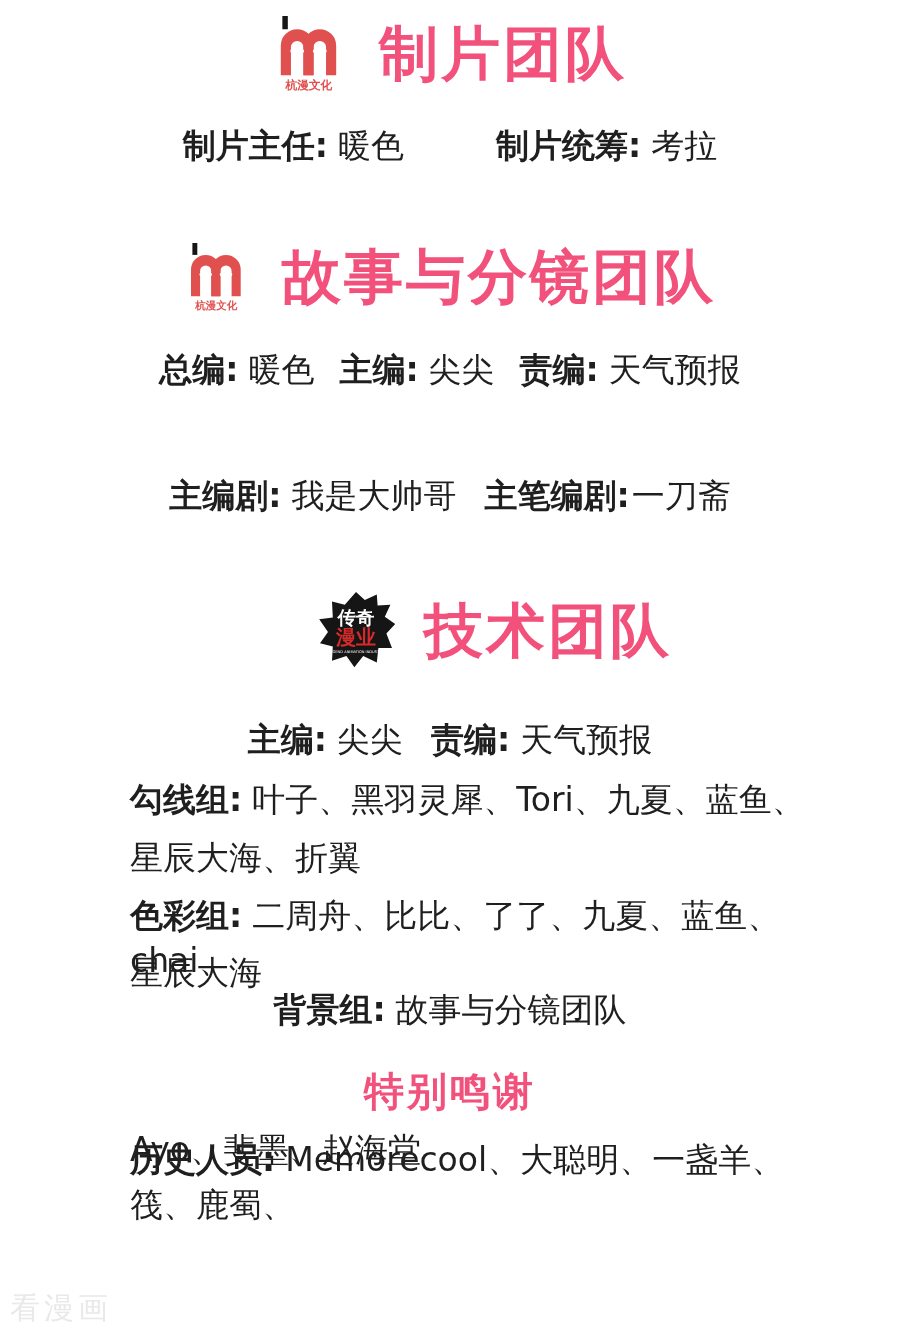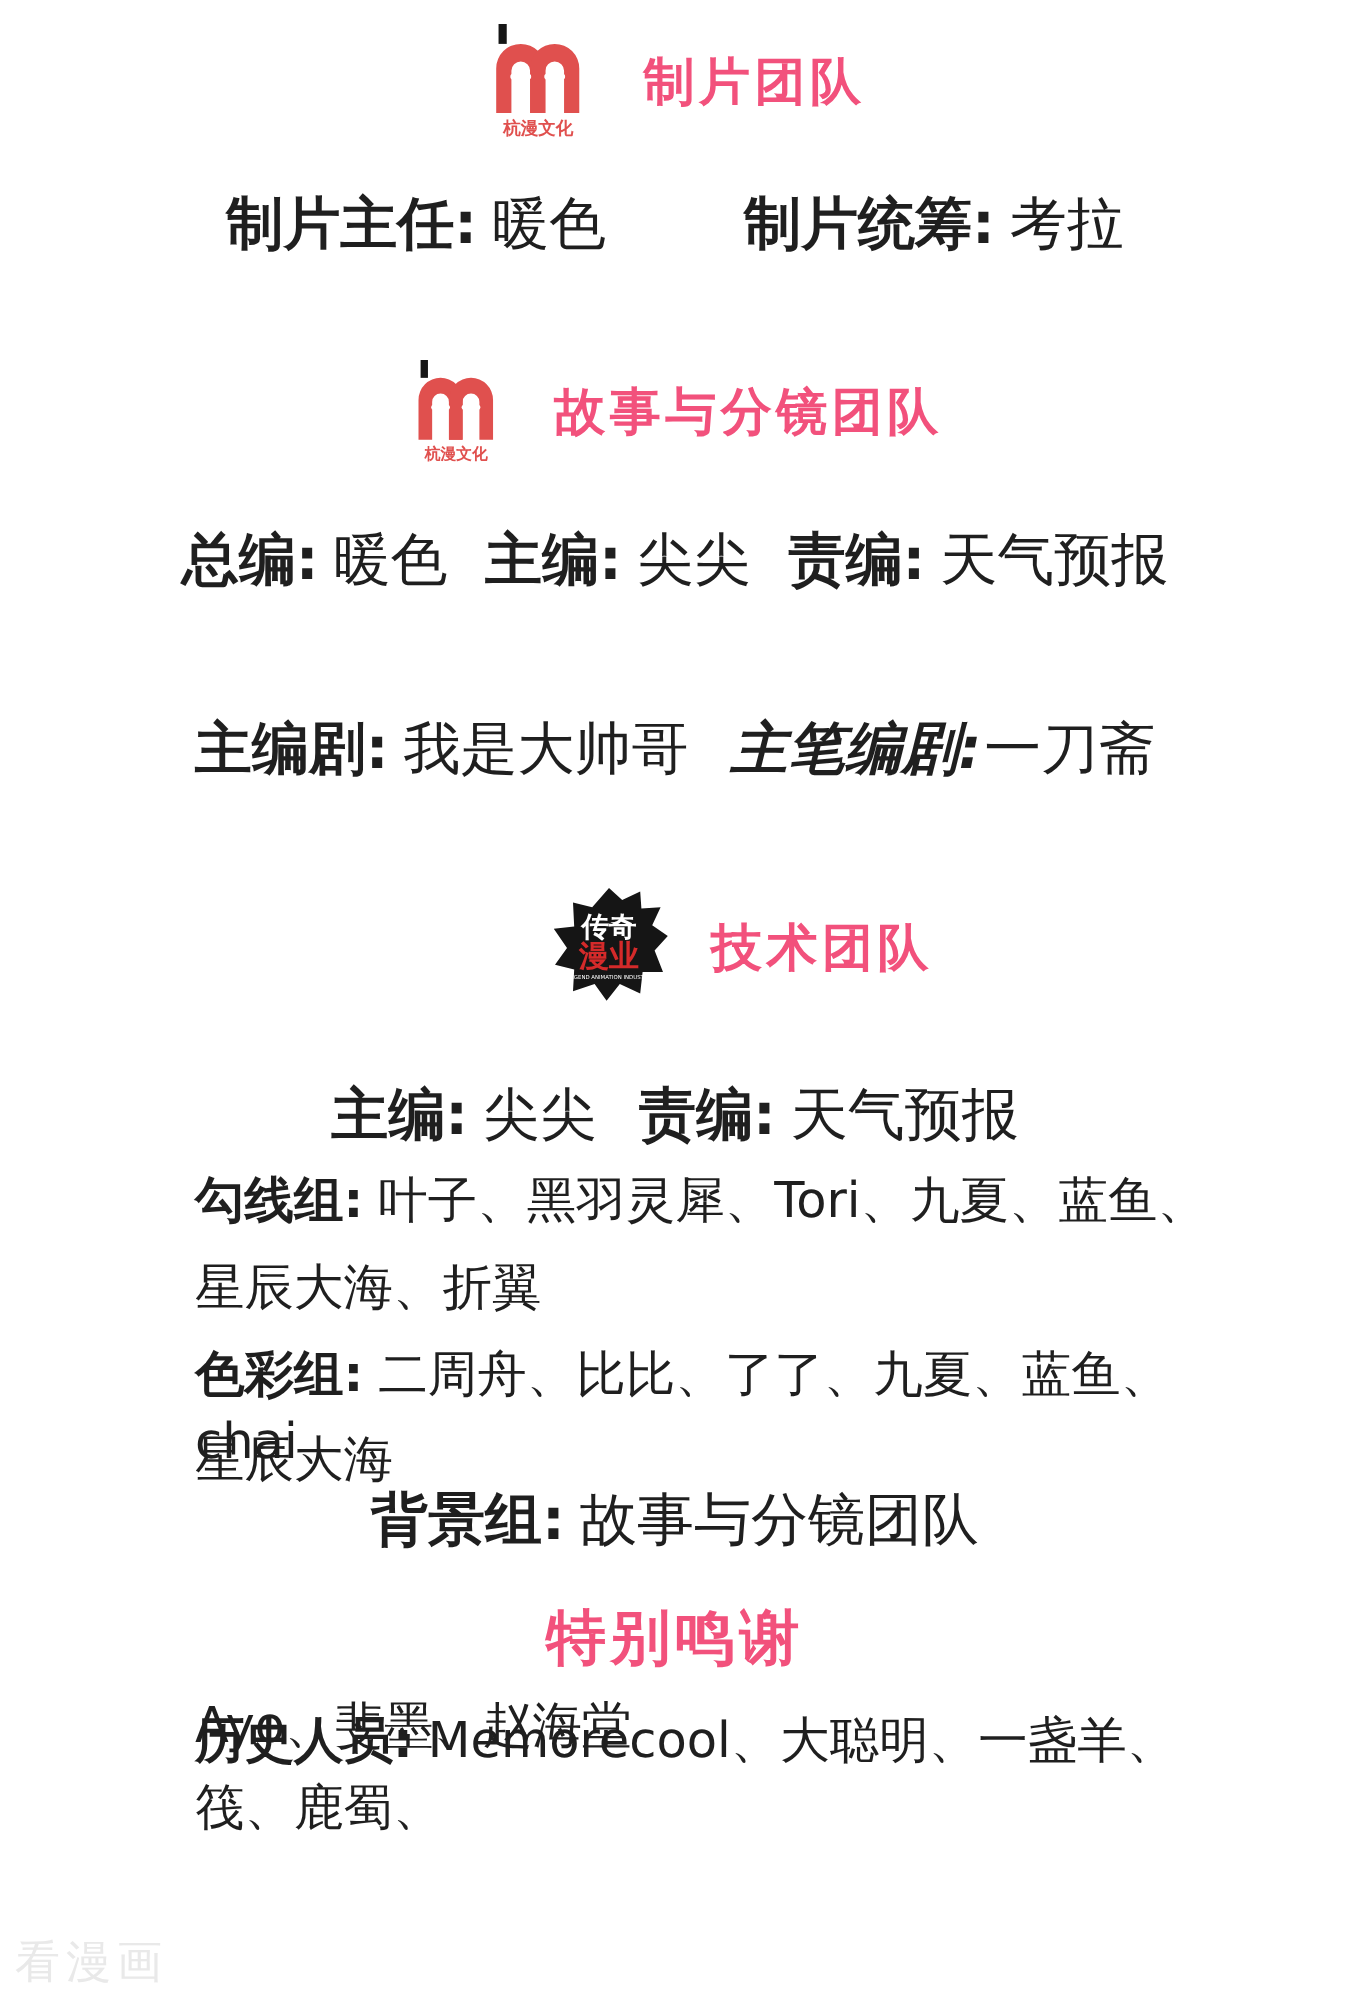--- a/index.html
+++ b/index.html
@@ -1,30 +1,30 @@
 <!DOCTYPE html>
 <html><head>
 <meta charset="utf-8">
 <style>
   html,body{margin:0;padding:0;background:#ffffff;}
   .page{
     position:relative;width:900px;height:1332px;background:#ffffff;overflow:hidden;
     font-family:"DejaVu Sans","Liberation Sans",sans-serif;color:#1f1f1f;
   }
   .hrow{position:absolute;left:0;width:100%;display:flex;justify-content:center;align-items:center;gap:28px;}
-  .h-title{font-size:34px;font-weight:700;color:#f2517c;letter-spacing:3px;}
+  .h-title{font-size:59px;font-weight:700;color:#f2517c;letter-spacing:3px;}
   .h-title.small{font-size:40px;}
-  .cline{position:absolute;left:0;width:100%;display:flex;justify-content:center;align-items:flex-start;font-size:38px;}
+  .cline{position:absolute;left:0;width:100%;display:flex;justify-content:center;align-items:flex-start;font-size:33px;}
   .cline.gap-lg{column-gap:92px;}
   .cline.gap-md{column-gap:80px;}
   .cline.gap-sm{column-gap:68px;gap:28px;}
   .lline{position:absolute;left:130px;right:60px;font-size:33px;text-align:left;}
   .pair{white-space:nowrap;}
   .lbl{font-weight:700;margin-right:10px;}
-  .lbl.tight{margin-right:2px;font-style:italic;}
+  .lbl.tight{margin-right:2px;}
   .bold{font-weight:700;}
   .inlineflow{white-space:nowrap;}
   .logo-box{flex:0 0 auto;display:block;}
   .watermark{
     position:absolute;left:10px;top:1288px;font-size:30px;letter-spacing:4px;
     color:#e9e9e9;font-weight:400;
   }
 </style>
 </head>
 <body>

